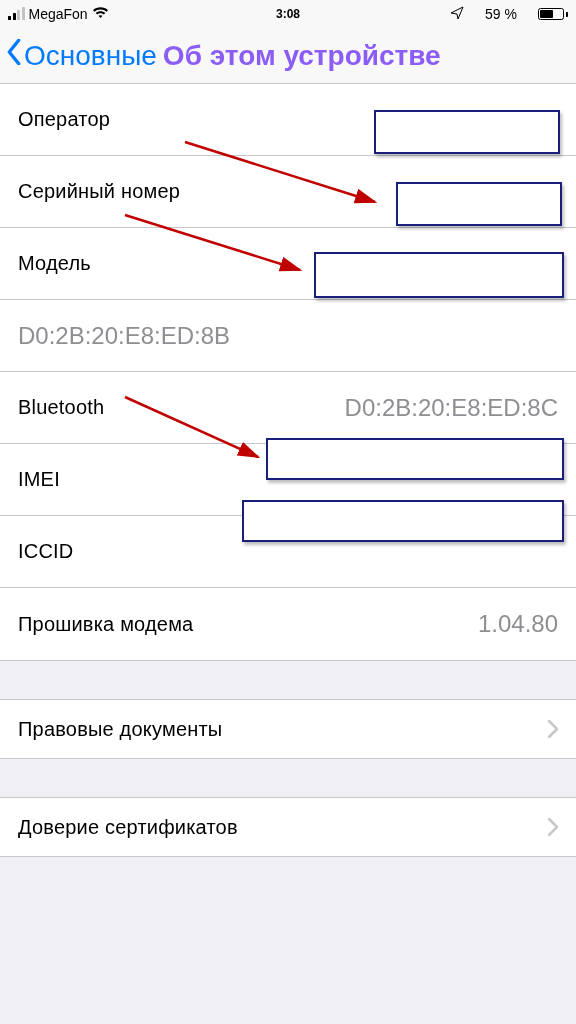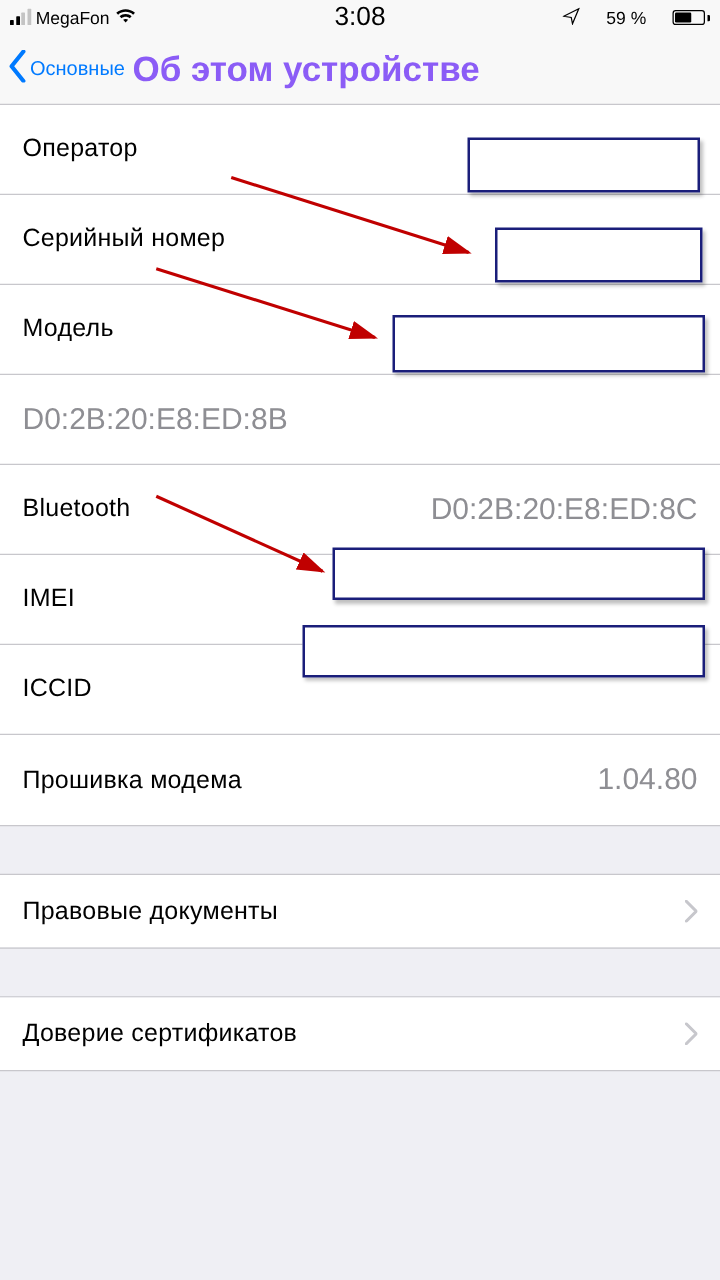--- a/index.html
+++ b/index.html
@@ -23,36 +23,36 @@
     }
     .status-left { display: flex; align-items: center; gap: 4px; }
     .signal-bars { display: flex; align-items: flex-end; gap: 1.5px; height: 12px; }
     .signal-bars span { width: 3px; background: #000; border-radius: 0.5px; }
     .signal-bars span:nth-child(1){height:4px}
     .signal-bars span:nth-child(2){height:7px}
     .signal-bars span:nth-child(3){height:10px;background:#c4c4c4}
     .signal-bars span:nth-child(4){height:13px;background:#c4c4c4}
     .carrier { font-size: 14px; font-weight: 400; text-align: center; }
     .wifi { font-size: 14px; }
-    .status-center { position: absolute; left: 50%; transform: translateX(-50%); font-weight: 400; font-size: 21px;}
+    .status-center { position: absolute; left: 50%; transform: translateX(-50%); font-weight: 700; font-size: 12px;}
     .status-right { display: flex; align-items: center; gap: 21px; font-size: 14px; font-weight:400;}
     .battery { display: inline-flex; align-items: center; gap:2px;}
     .battery-body { width: 26px; height: 12px; border: 1px solid #000; border-radius: 2.5px; position: relative; }
     .battery-fill { position:absolute; left:1px; top:1px; bottom:1px; width: 56%; background:#000; border-radius:1px;}
     .battery-tip { width:2px; height:5px; background:#000; border-radius:0 1px 1px 0;}
     .nav-bar {
       height: 56px;
       background: #f8f8f8;
       border-bottom: 1px solid #c8c7cc;
       display: flex;
       align-items: center;
       padding: 0 6px;
       position: relative;
     }
-    .back-btn { display:flex; align-items:center; color:#007aff; font-size:16px; }
+    .back-btn { display:flex; align-items:center; color:#007aff; font-size:28px; }
     .back-chevron svg{width:16px;height:26px}
     .nav-title { font-size: 28px; font-weight: 700; color:#8b5cf6; margin-left:6px;}
     .list { background:#701a75; }
     .section-gap { height: 40px; background:#efeff4; border-top:1px solid #c8c7cc; border-bottom:1px solid #c8c7cc;}
     .row {
       min-height: 58px;
       display: flex;
       align-items: center;
       justify-content: space-between;
       padding: 0 18px;

